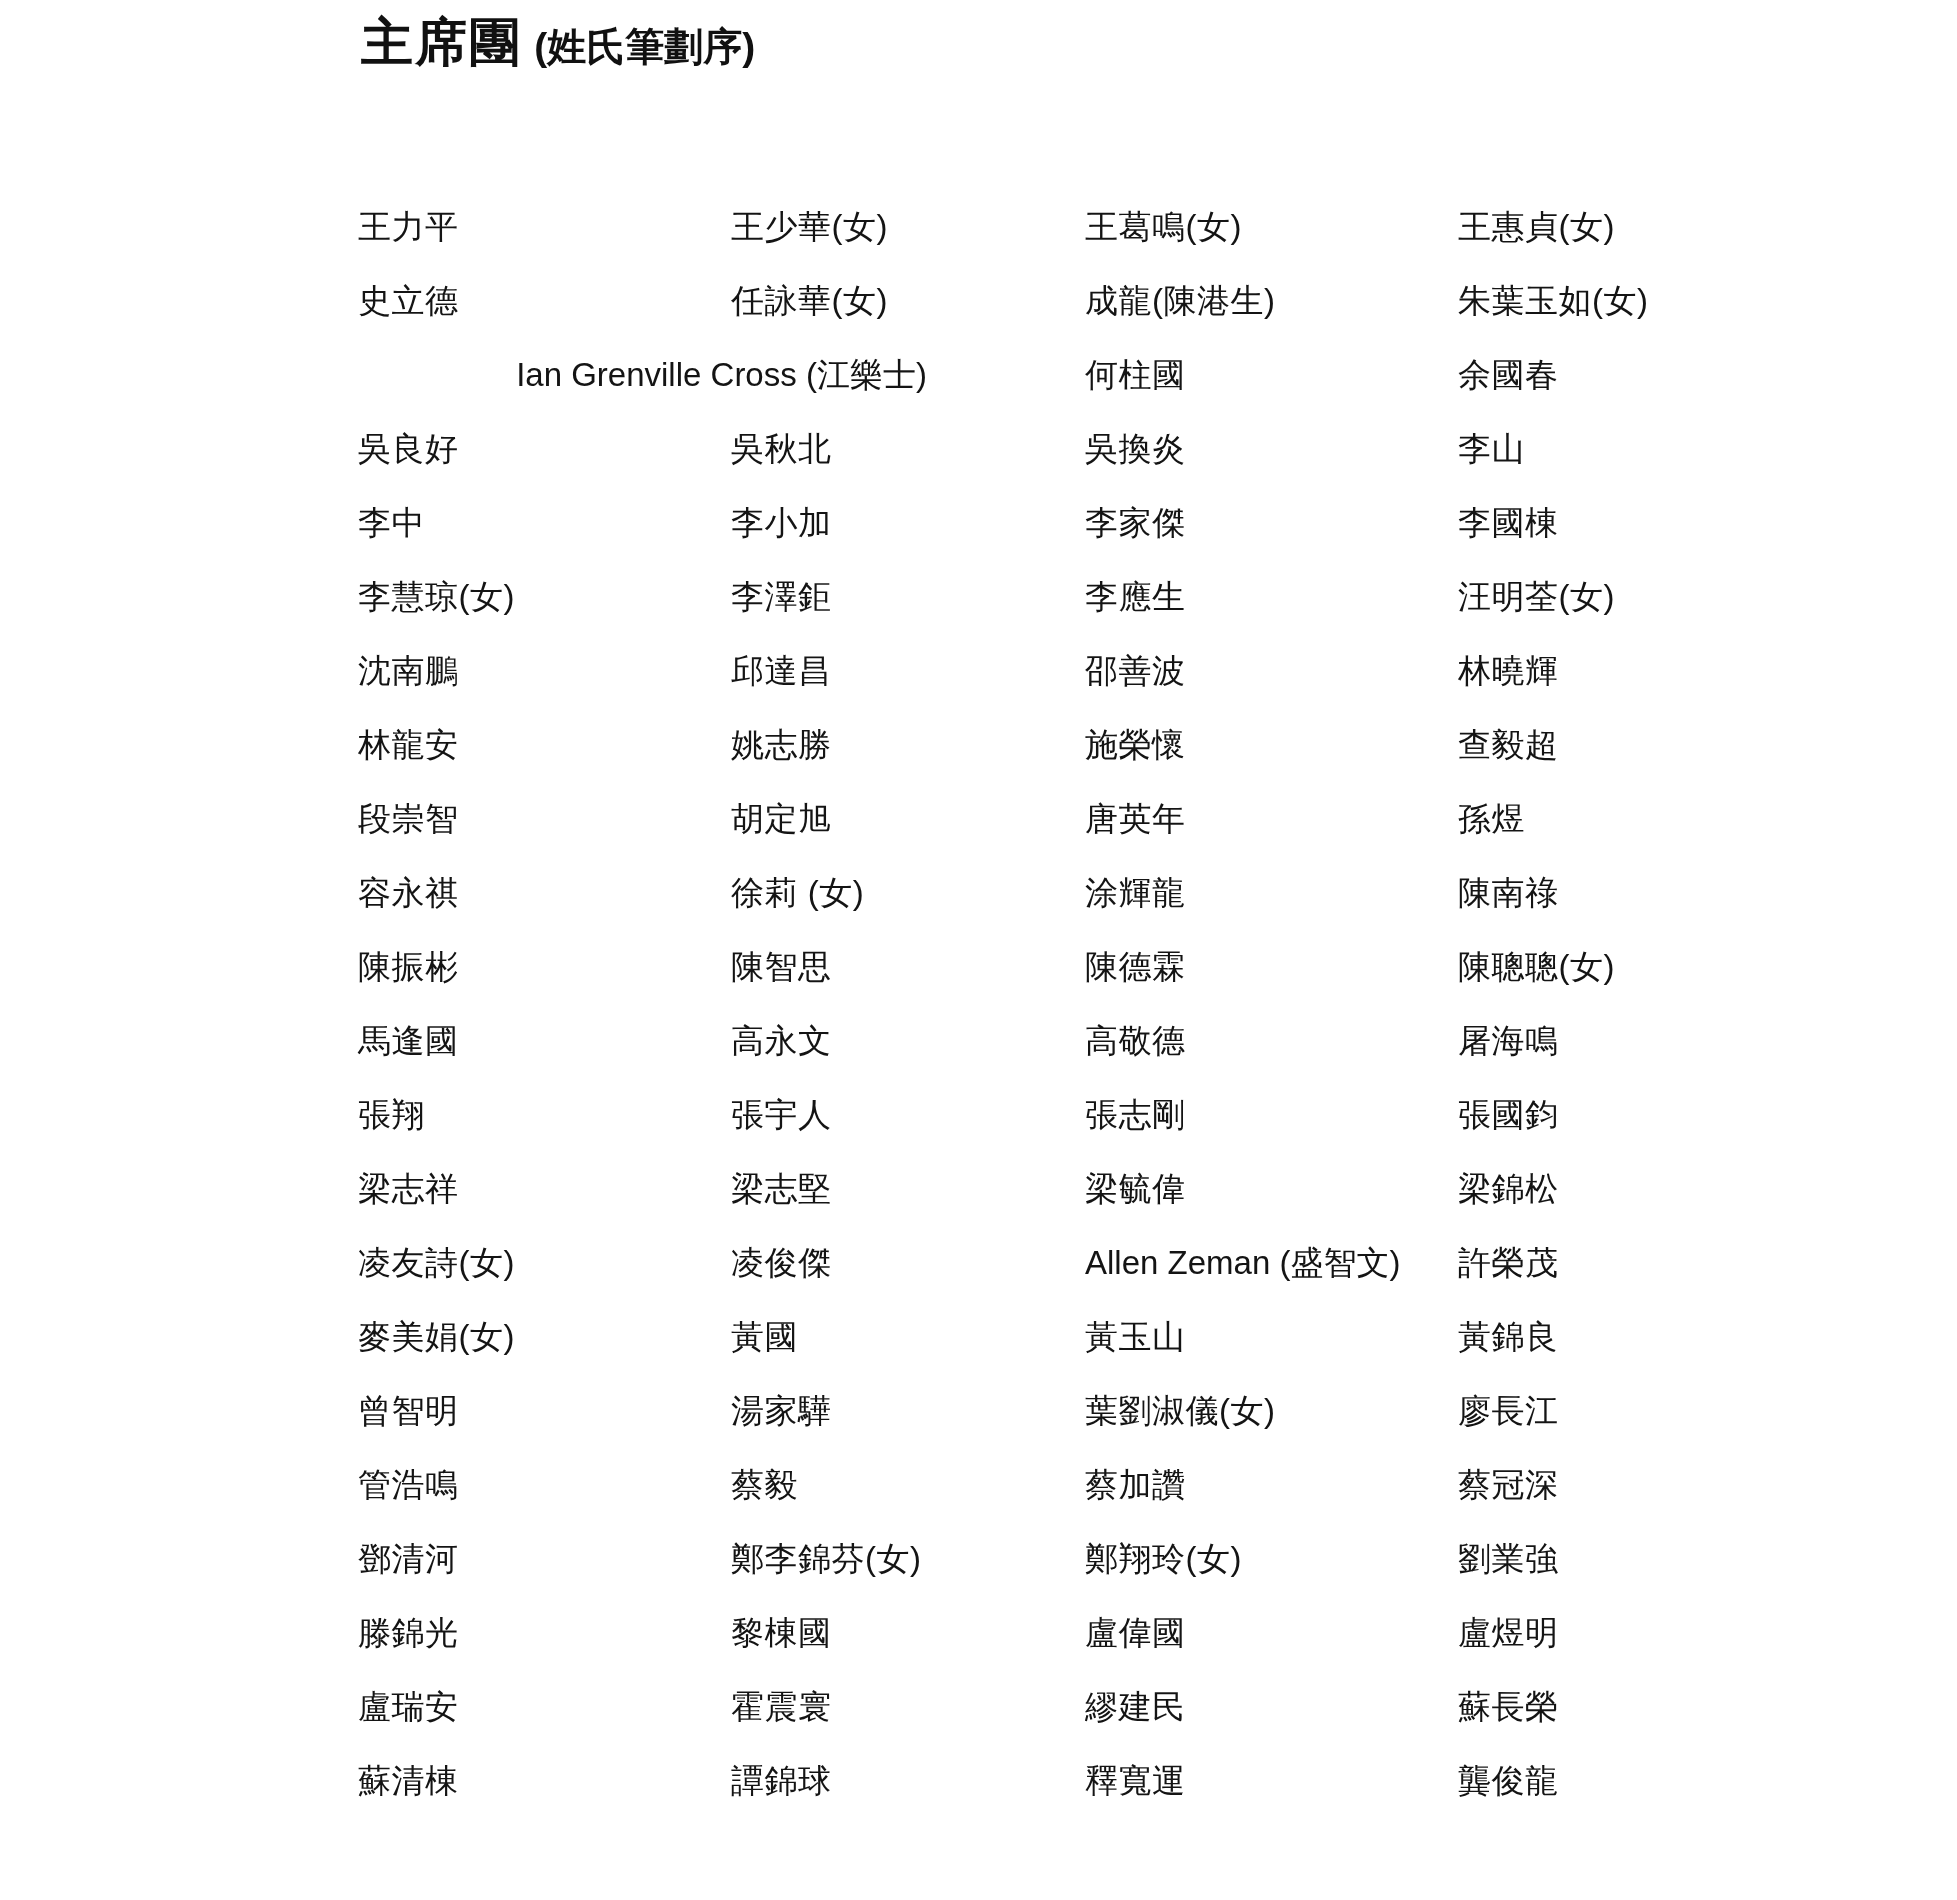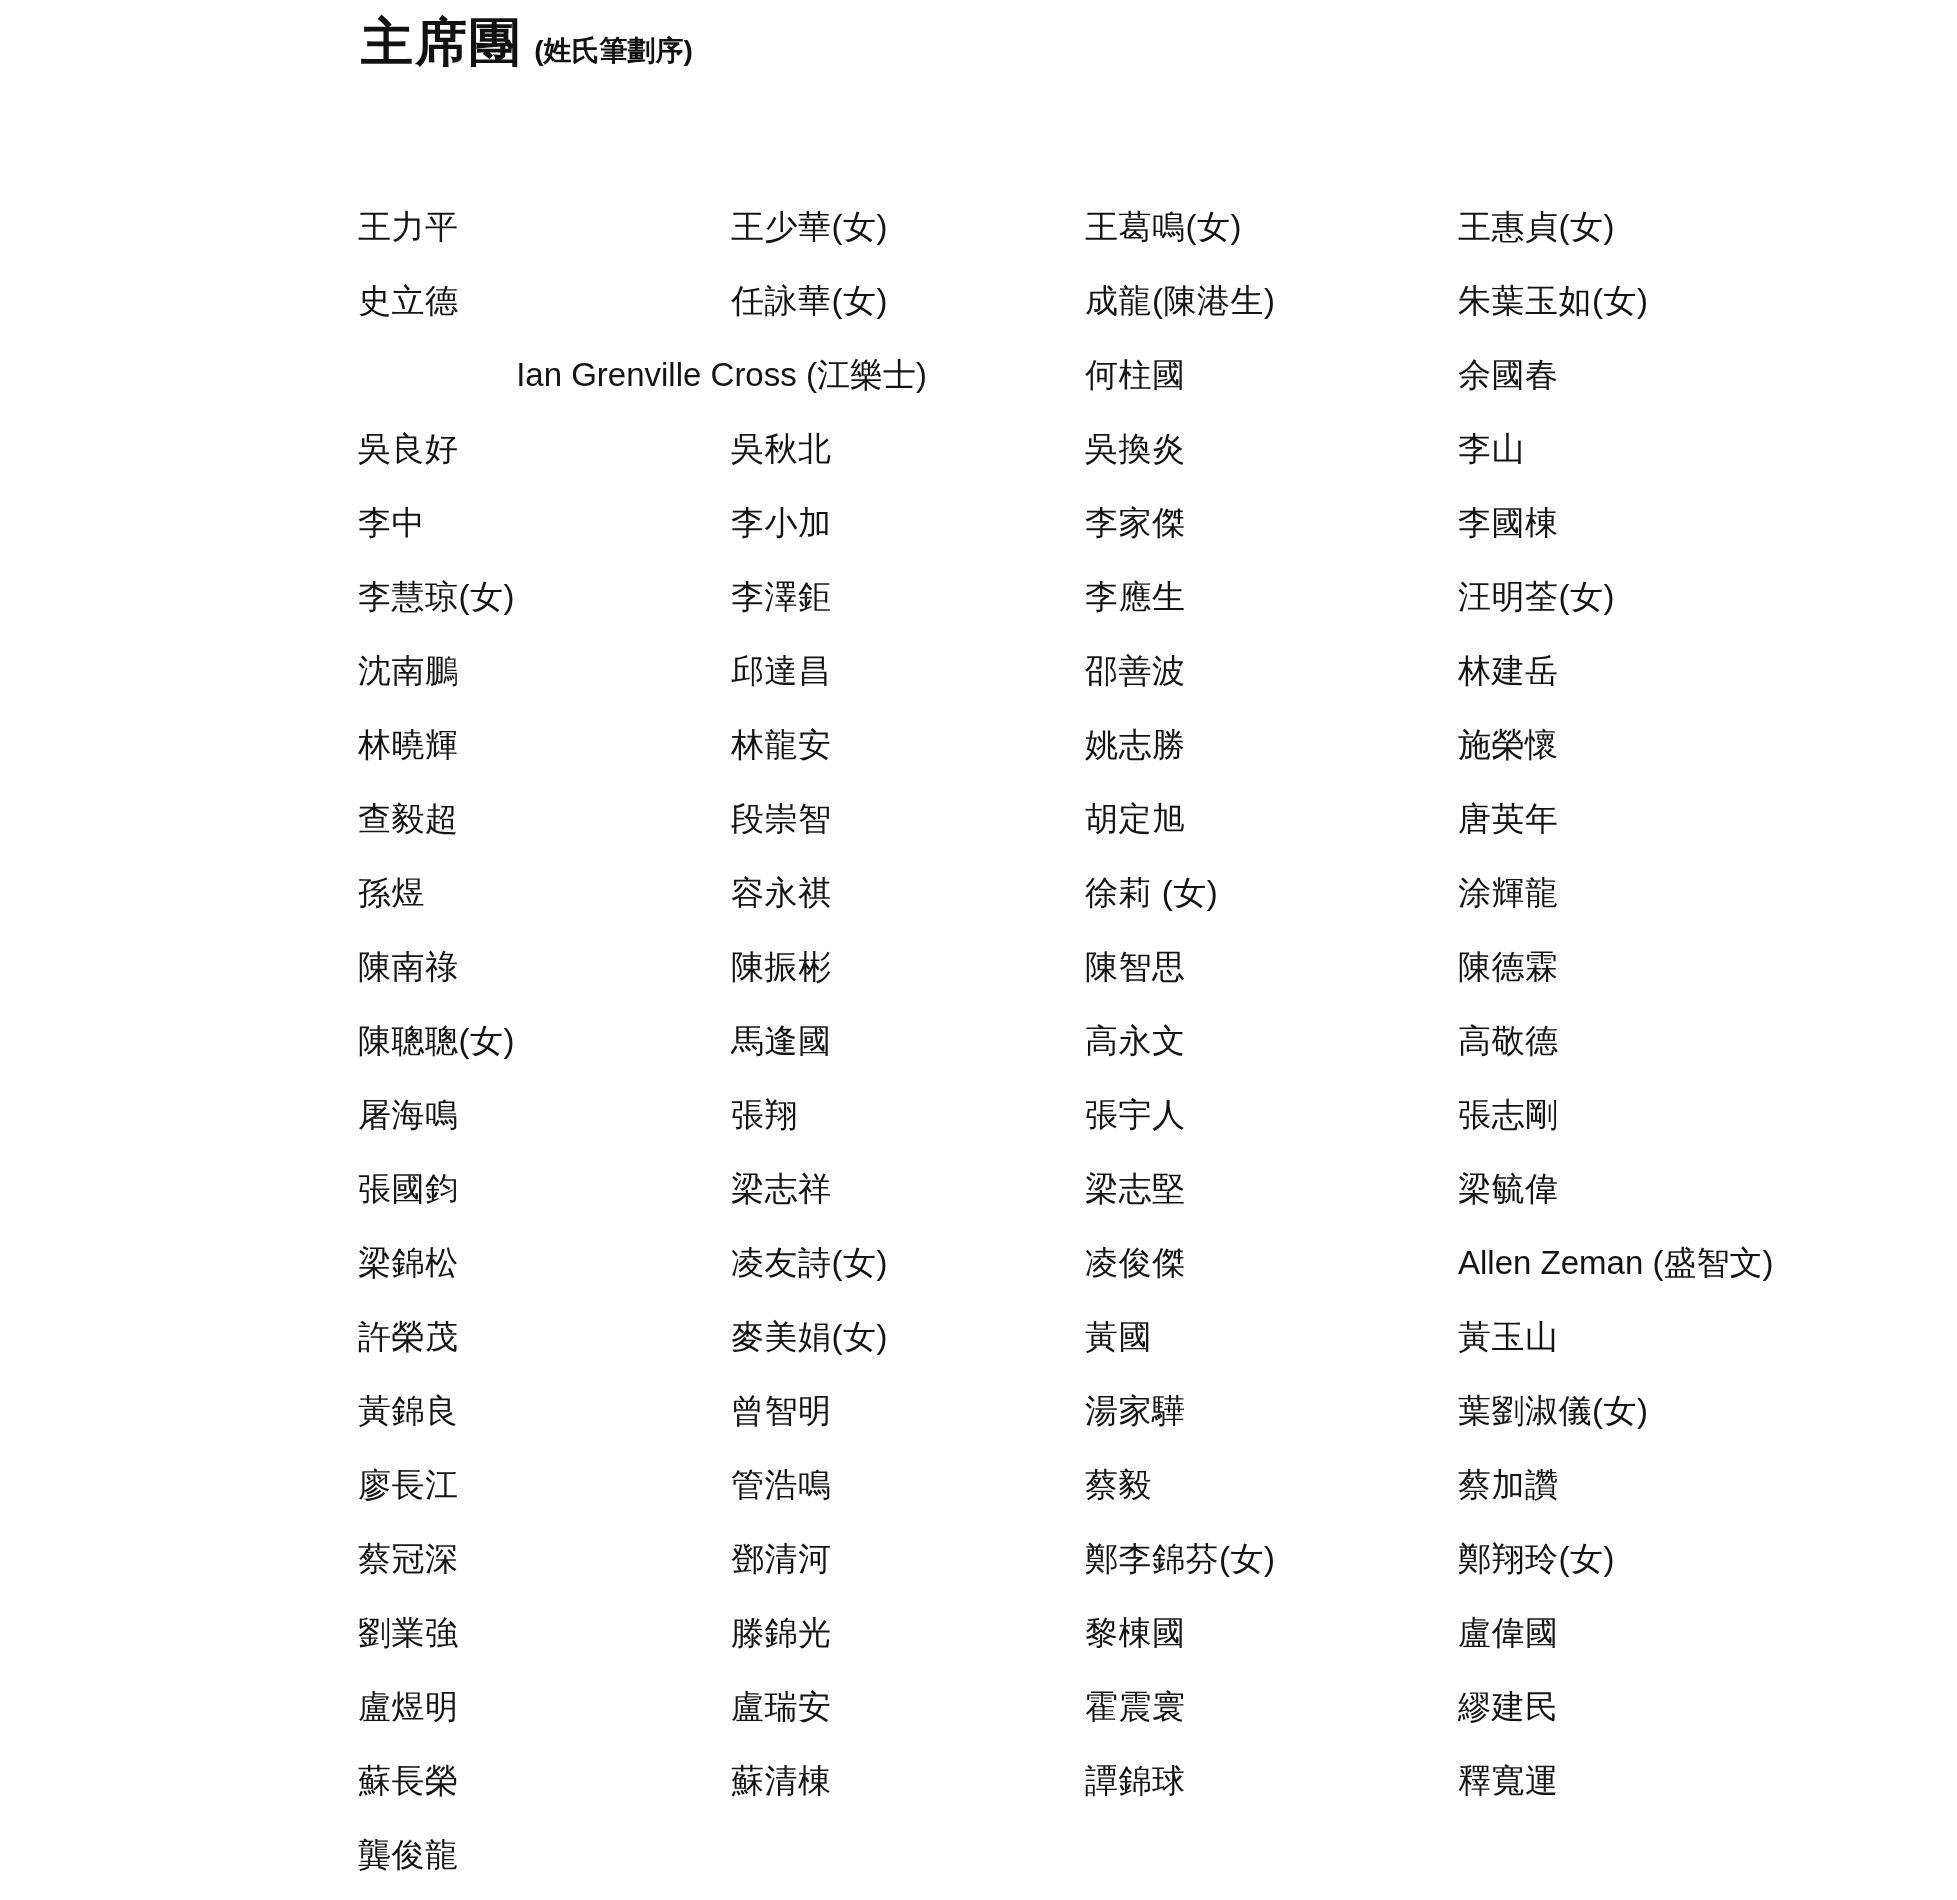--- a/index.html
+++ b/index.html
@@ -29,21 +29,21 @@
     align-items: baseline;
     white-space: nowrap;
   }
   .title-main {
     font-size: 52px;
     font-weight: 700;
     letter-spacing: 1.9px;
     color: #111111;
   }
   .title-sub {
-    font-size: 28px;
+    font-size: 39px;
     font-weight: 700;
     color: #111111;
     margin-left: 11.5px;
     letter-spacing: 0px;
   }
   .names-grid {
     position: absolute;
     left: 358px;
     top: 190px;
     width: 1338px;
@@ -100,21 +100,20 @@
       <div class="name-cell">李小加</div>
       <div class="name-cell">李家傑</div>
       <div class="name-cell">李國棟</div>
       <div class="name-cell">李慧琼(女)</div>
       <div class="name-cell">李澤鉅</div>
       <div class="name-cell">李應生</div>
       <div class="name-cell">汪明荃(女)</div>
       <div class="name-cell">沈南鵬</div>
       <div class="name-cell">邱達昌</div>
       <div class="name-cell">邵善波</div>
-      <div class="name-cell">林建岳</div>
       <div class="name-cell">林曉輝</div>
       <div class="name-cell">林龍安</div>
       <div class="name-cell">姚志勝</div>
       <div class="name-cell">施榮懷</div>
       <div class="name-cell">查毅超</div>
       <div class="name-cell">段崇智</div>
       <div class="name-cell">胡定旭</div>
       <div class="name-cell">唐英年</div>
       <div class="name-cell">孫煜</div>
       <div class="name-cell">容永祺</div>

